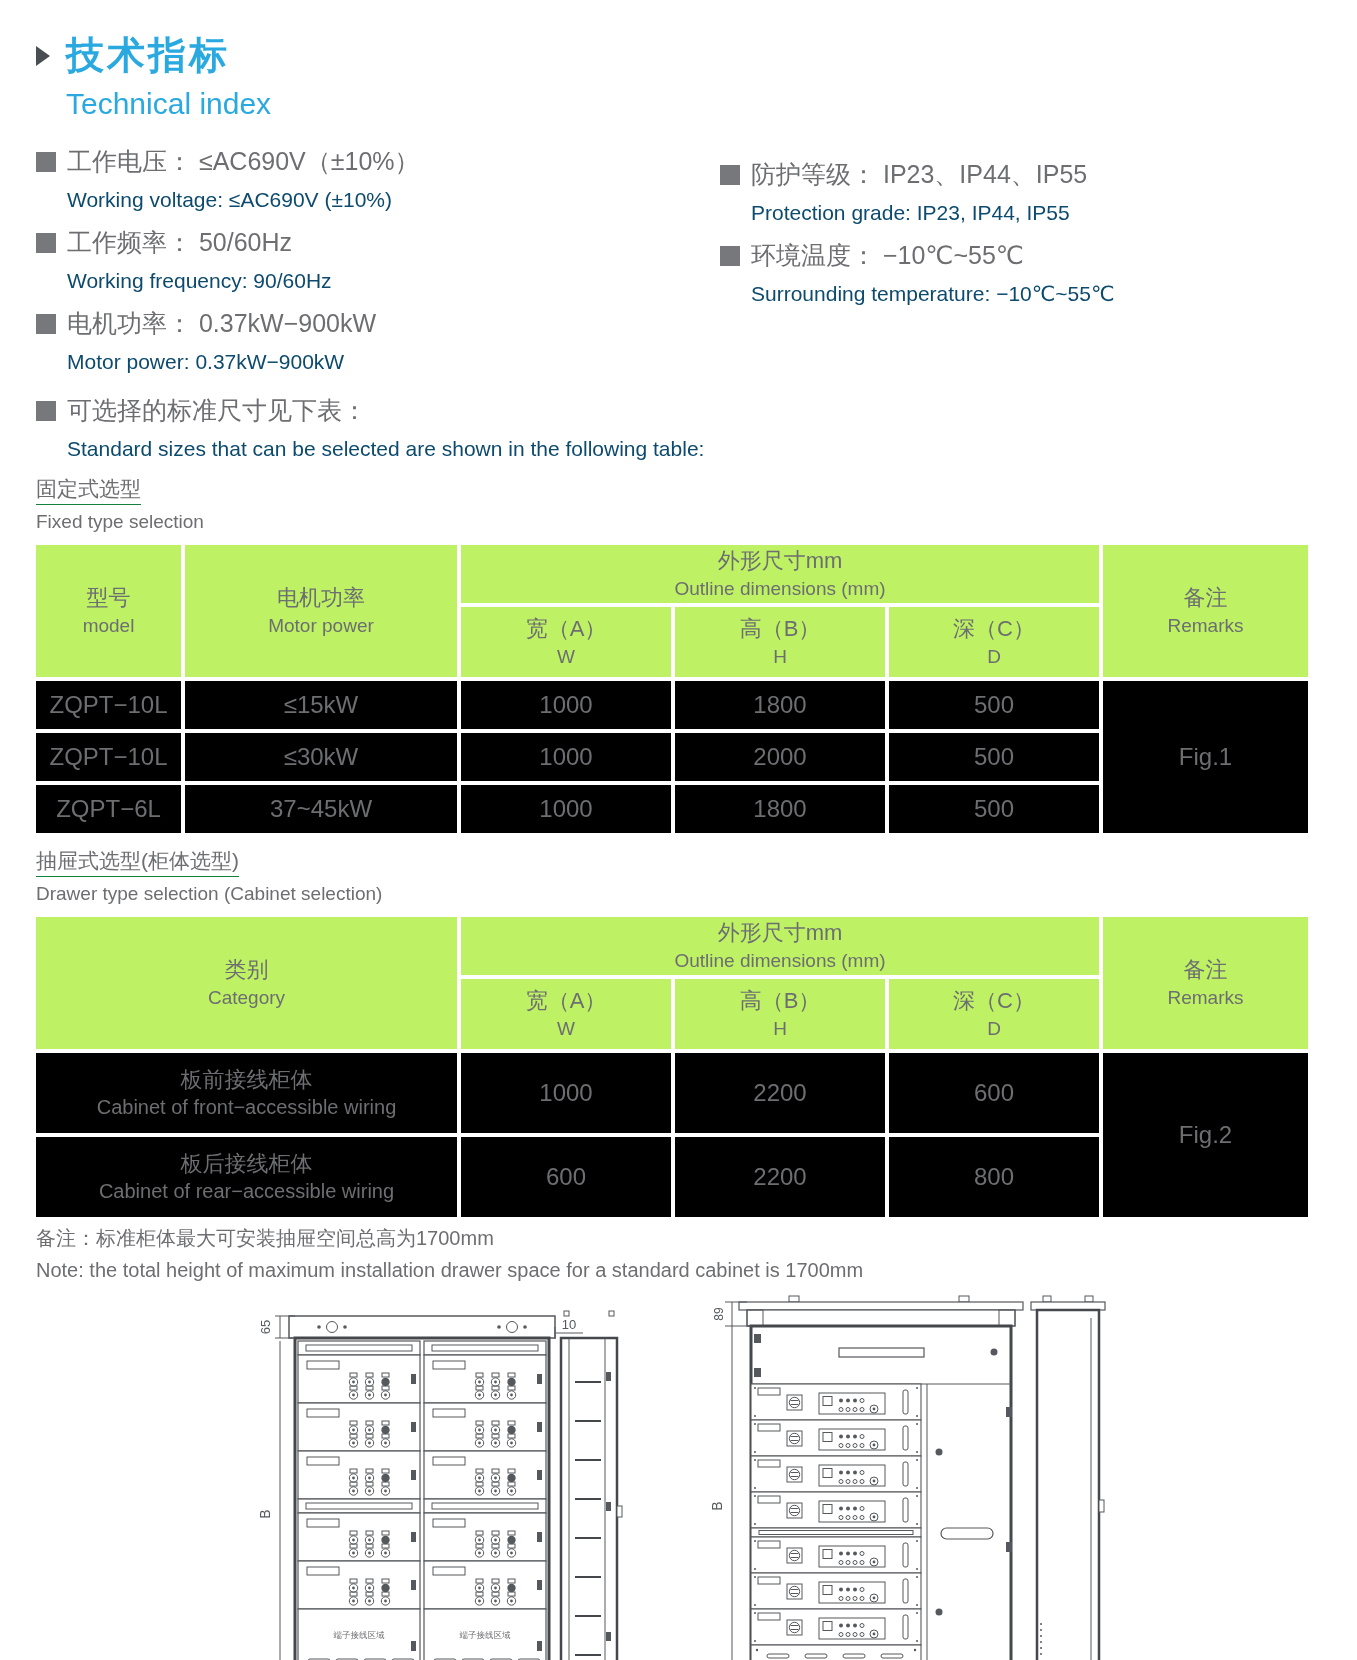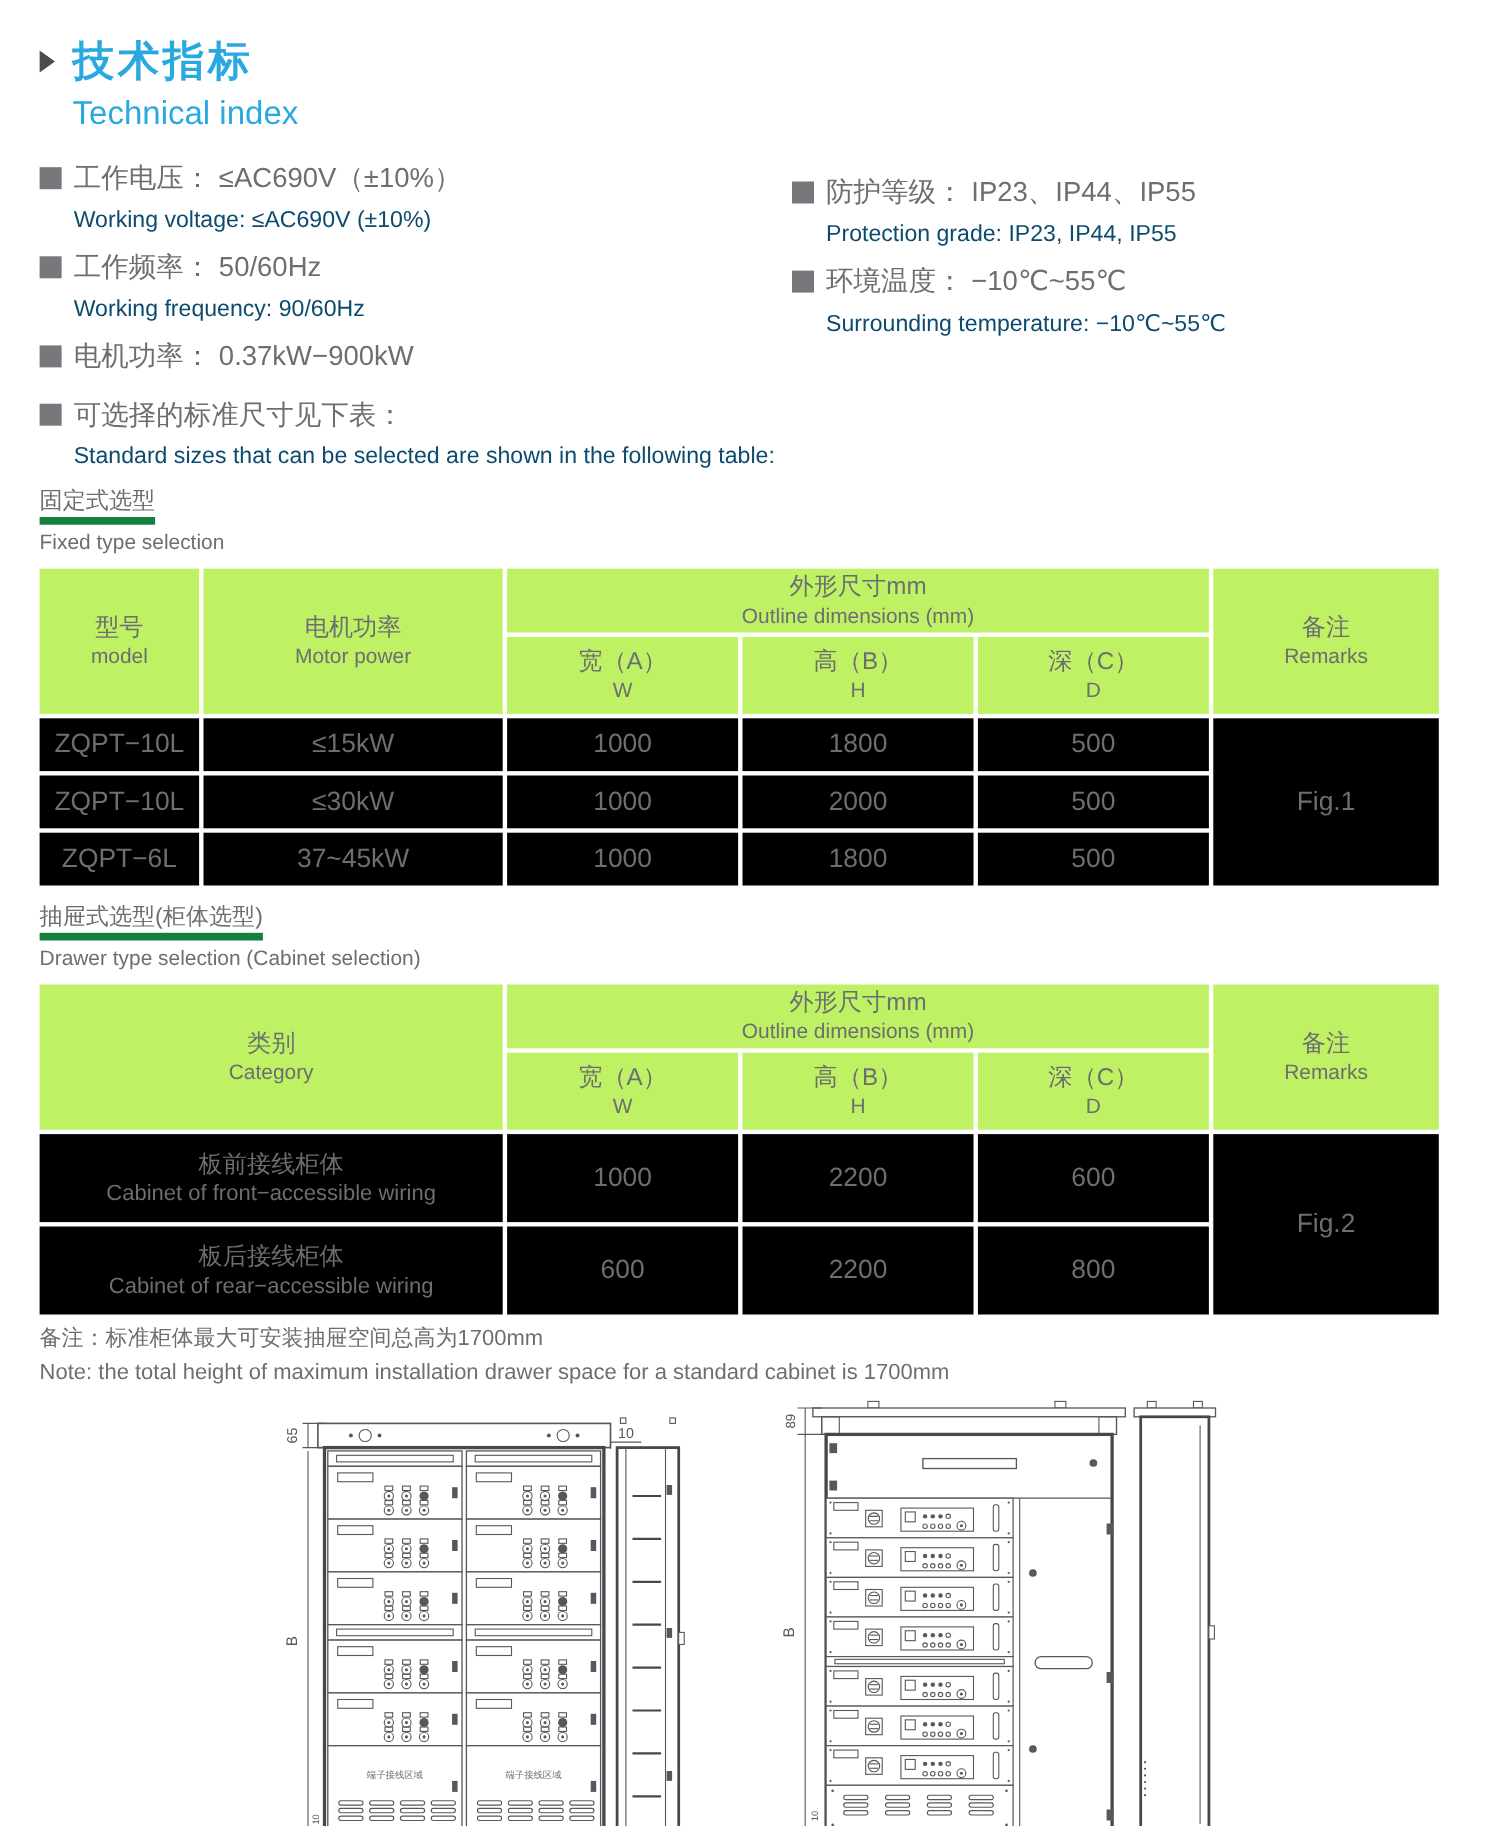--- a/index.html
+++ b/index.html
@@ -27,21 +27,21 @@
   .specs-col.left  { width:648px; }
   .specs-col.right { flex:1;margin-top:13px; }
   .spec { margin-bottom:14px; }
   .spec-cn { display:flex; align-items:center; font-size:25px; color:#6d6e71; }
   .bullet { width:20px; height:20px; background:#77787b; margin-right:11px; flex:0 0 auto; }
   .spec-en { font-size:21px; color:#0c4a6e; margin:10px 0 0 31px; }
   .spec.single { margin-top:6px; }
 
   
   .tbl-heading { margin-top:10px; }
-  .tbl-heading .cnh { font-size:21px; color:#6d6e71; display:inline-block; border-bottom:7px solid #15803d; padding-bottom:1px; }
+  .tbl-heading .cnh { font-size:21px; color:#6d6e71; display:inline-block; border-bottom:1px solid #15803d; padding-bottom:1px; }
   .tbl-heading .enh { font-size:19px; color:#6d6e71; margin-top:6px; }
 
   
   table.spec-table { border-collapse:separate; border-spacing:4px; margin:8px 0 4px -4px; table-layout:fixed; }
   table.spec-table th, table.spec-table td { text-align:center; vertical-align:middle; font-weight:normal; }
   table.spec-table th { background:#bef264; }
   table.spec-table td { background:#000000; }
   .spec-table .cn { font-size:22px; color:#6d6e71; line-height:1.35; }
   .spec-table .en { font-size:19px; color:#6d6e71; line-height:1.35; }
   .spec-table tr.hr1 th { height:58px; }
@@ -86,20 +86,21 @@
             <span class="bullet"></span>
             <span>工作频率： 50/60Hz</span>
           </div>
         <div class="spec-en">Working frequency: 90/60Hz</div>
       </div>
       <div class="spec">
         <div class="spec-cn">
             <span class="bullet"></span>
             <span>电机功率： 0.37kW−900kW</span>
           </div>
+        <div class="spec-en">Motor power: 0.37kW−900kW</div>
       </div>
     </div>
     <div class="specs-col right">
       <div class="spec">
         <div class="spec-cn">
             <span class="bullet"></span>
             <span>防护等级： IP23、IP44、IP55</span>
           </div>
         <div class="spec-en">Protection grade: IP23, IP44, IP55</div>
       </div>

